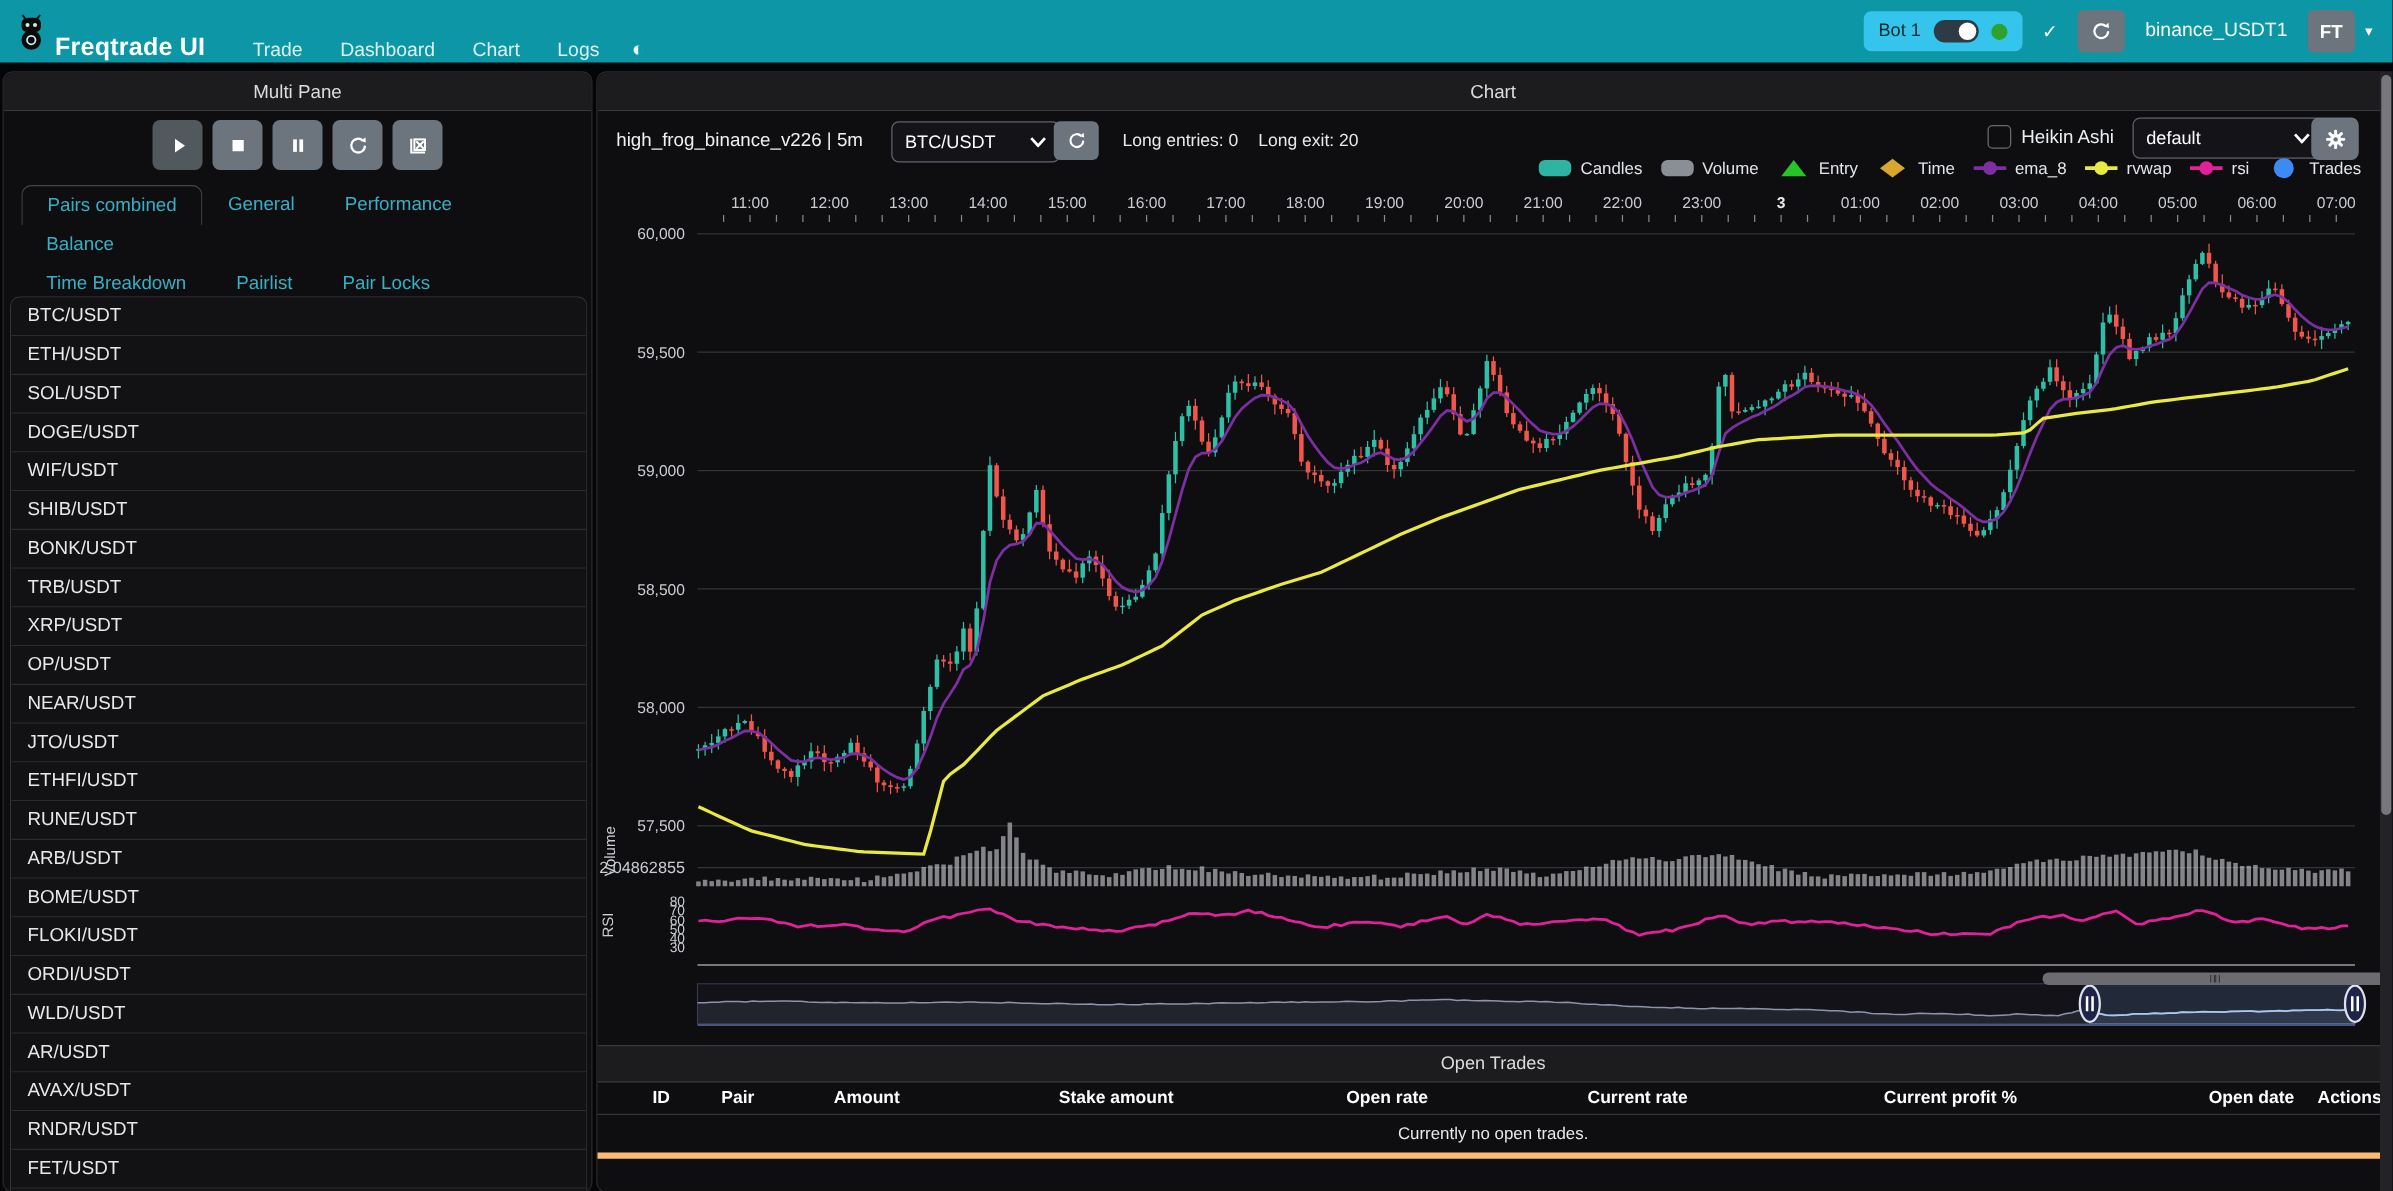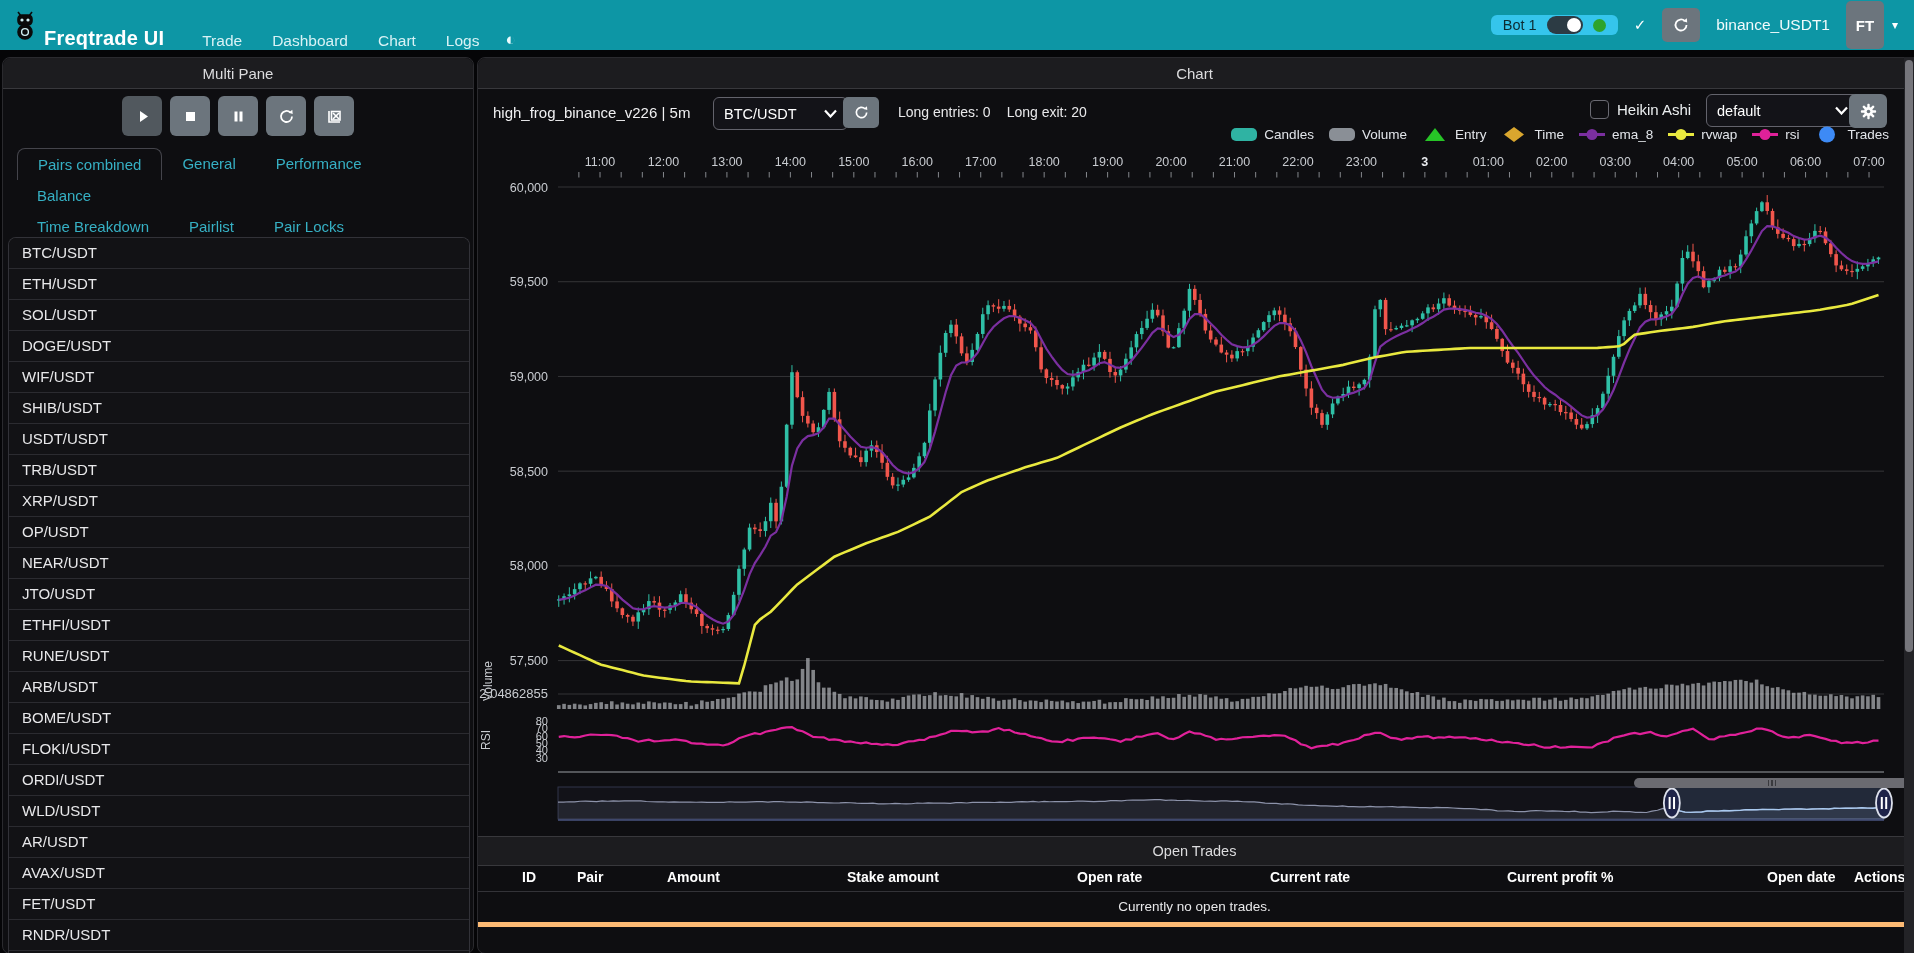--- a/index.html
+++ b/index.html
@@ -5,30 +5,30 @@
   html,body{margin:0;padding:0;width:1914px;height:953px;overflow:hidden;background:#050507;
     font-family:"Liberation Sans","DejaVu Sans",sans-serif;-webkit-font-smoothing:antialiased;}
   .abs{position:absolute;}
   
   #navbar{position:absolute;left:0;top:0;width:1914px;height:50px;background:#0d96a5;display:flex;align-items:flex-end;z-index:5;}
   #brand{color:#fff;font-size:20px;font-weight:700;margin-left:44px;letter-spacing:.2px;}
   #nav-links{display:flex;gap:30px;margin-left:38px;}
   .nav-link{color:#d9f2f5;font-size:15.5px;cursor:pointer;}
   #theme-toggle{color:#eafbfd;font-size:17px;margin-left:26px;cursor:pointer;}
   #nav-right{position:absolute;right:16px;top:0;height:50px;display:flex;align-items:center;gap:16px;}
-  #bot-box{background:#35c5ec;border-radius:6px;height:20px;display:flex;align-items:center;gap:10px;padding:0 12px;}
+  #bot-box{background:#35c5ec;border-radius:6px;height:32px;display:flex;align-items:center;gap:10px;padding:0 12px;}
   #bot-label{color:#0c2b31;font-size:14.5px;font-weight:500;}
   #bot-toggle{width:36px;height:18px;border-radius:9px;background:#2c3b44;position:relative;cursor:pointer;}
   #bot-toggle .knob{position:absolute;right:2px;top:2px;width:14px;height:14px;border-radius:50%;background:#fff;}
   #bot-status{width:13px;height:13px;border-radius:50%;background:#2da32d;}
   #nav-check{color:#fff;font-size:15px;}
   .gray-btn{background:#6c757d;border-radius:5px;display:flex;align-items:center;justify-content:center;cursor:pointer;}
   #nav-reload{width:38px;height:34px;}
   #nav-account{color:#f2fbfc;font-size:15.5px;}
-  #nav-avatar{width:38px;height:48px;color:#fff;font-size:15px;font-weight:700;}
+  #nav-avatar{width:38px;height:34px;color:#fff;font-size:15px;font-weight:700;}
   #nav-caret{color:#fff;font-size:12px;margin-left:-8px;}
   
   .panel{position:absolute;background:#0e0e11;border:1px solid #2a2a2e;border-radius:8px;z-index:2;}
   .panel-header{height:30px;background:#1c1c1f;border-bottom:1px solid #38383c;border-radius:8px 8px 0 0;
     display:flex;align-items:center;justify-content:center;color:#dcdcde;font-size:15px;}
   #left-panel{left:2px;top:57px;width:470px;height:895px;}
   #chart-panel{left:477px;top:57px;width:1433px;height:895px;}
   
   #media-controls{position:absolute;left:0;top:38px;width:100%;display:flex;justify-content:center;gap:8px;}
   .media-btn{width:40px;height:40px;border-radius:6px;background:#6c757d;display:flex;align-items:center;justify-content:center;cursor:pointer;}
@@ -161,37 +161,37 @@
         <span class="tab">Pair Locks</span>
       </div>
   </div>
   <div id="pairs-card">
       <div class="pair-row">BTC/USDT</div>
       <div class="pair-row">ETH/USDT</div>
       <div class="pair-row">SOL/USDT</div>
       <div class="pair-row">DOGE/USDT</div>
       <div class="pair-row">WIF/USDT</div>
       <div class="pair-row">SHIB/USDT</div>
-      <div class="pair-row">USDT/USDT</div>
+      <div class="pair-row">BONK/USDT</div>
       <div class="pair-row">TRB/USDT</div>
       <div class="pair-row">XRP/USDT</div>
       <div class="pair-row">OP/USDT</div>
       <div class="pair-row">NEAR/USDT</div>
       <div class="pair-row">JTO/USDT</div>
       <div class="pair-row">ETHFI/USDT</div>
       <div class="pair-row">RUNE/USDT</div>
       <div class="pair-row">ARB/USDT</div>
       <div class="pair-row">BOME/USDT</div>
       <div class="pair-row">FLOKI/USDT</div>
       <div class="pair-row">ORDI/USDT</div>
       <div class="pair-row">WLD/USDT</div>
       <div class="pair-row">AR/USDT</div>
       <div class="pair-row">AVAX/USDT</div>
+      <div class="pair-row">RNDR/USDT</div>
       <div class="pair-row">FET/USDT</div>
-      <div class="pair-row">RNDR/USDT</div>
       <div class="pair-row">DOT/USDT</div>
     </div>
 </div>
 
 <div id="chart-panel" class="panel">
   <div class="panel-header">Chart</div>
   <div id="strategy">high_frog_binance_v226 | 5m</div>
   <div id="pair-select" class="select-box">
     <span>BTC/USDT</span>
     <svg width="13" height="9" viewBox="0 0 13 9">

